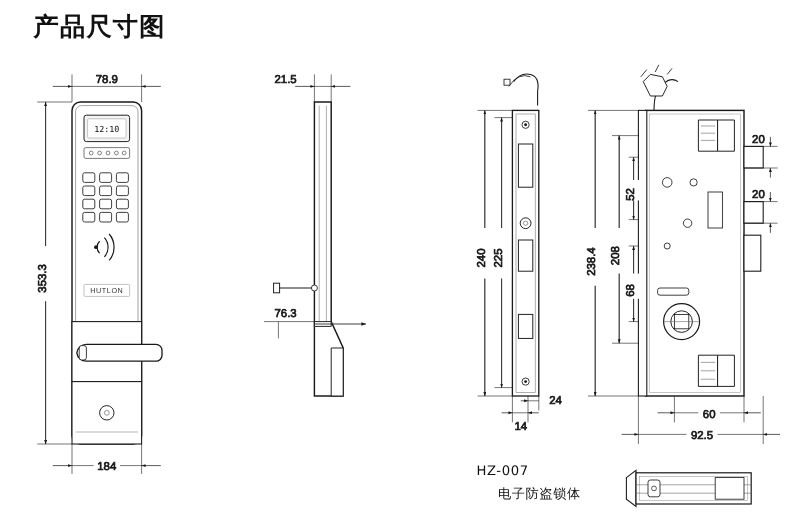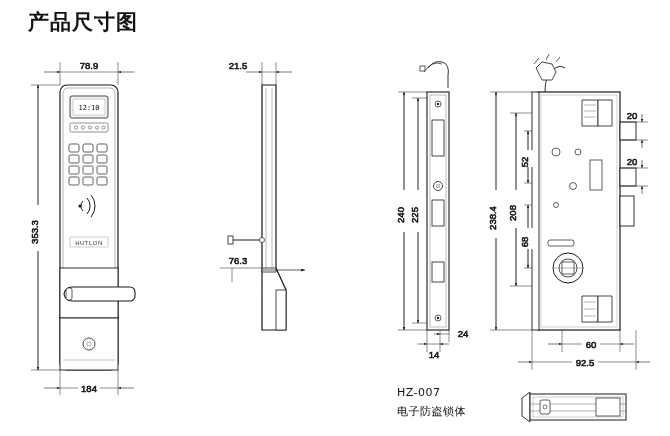--- a/index.html
+++ b/index.html
@@ -47,21 +47,21 @@
     fill: #111;
   }
   .cap {
     position: absolute;
     font-family: "DejaVu Sans", sans-serif;
     font-size: 11px;
     color: #111;
     letter-spacing: 0.5px;
   }
   .cap-model { left: 397px; top: 386px; }
-  .cap-name  { left: 397px; top: 404px; }
+  .cap-name  { left: 415px; top: 404px; }
   .lcd-text {
     font-family: "DejaVu Sans Mono", monospace;
     font-size: 7px;
     fill: #111;
   }
   .brand-text {
     font-family: "Liberation Sans", sans-serif;
     font-size: 6px;
     fill: #333;
     letter-spacing: 0.5px;

